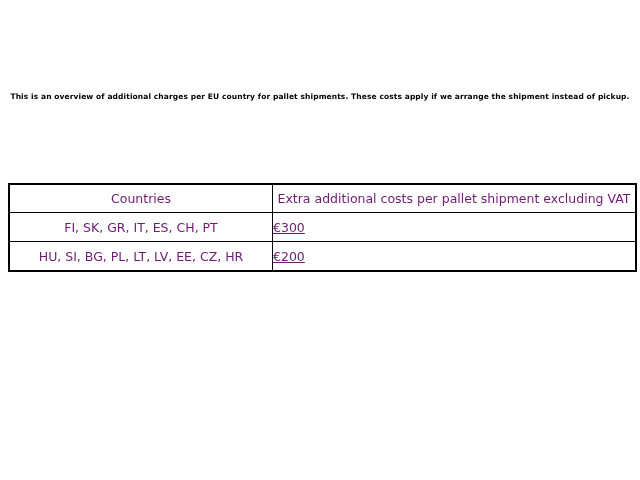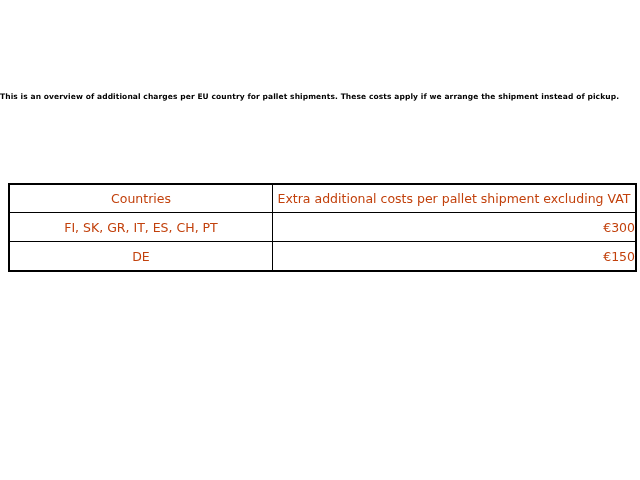--- a/index.html
+++ b/index.html
@@ -12,36 +12,37 @@
     background: #ffffff;
     position: relative;
     overflow: hidden;
     font-family: "DejaVu Sans", "Liberation Sans", sans-serif;
   }
   .intro {
     position: absolute;
     top: 91px;
     left: 0;
     width: 640px;
+    text-align: center;
     font-size: 7.5px;
     line-height: 12px;
     font-weight: bold;
     color: #000000;
     letter-spacing: 0.1px;
     white-space: nowrap;
   }
   table.charges {
     position: absolute;
     left: 8px;
     top: 183px;
     width: 624px;
     border-collapse: collapse;
     table-layout: fixed;
     border: 2px solid #000000;
-    color: #c2410c;
+    color: #701a75;
     font-size: 12.5px;
   }
   table.charges th,
   table.charges td {
     border: 1.5px solid #000000;
     padding: 0;
     height: 28px;
     vertical-align: middle;
     font-weight: normal;
     overflow: hidden;
@@ -57,22 +58,23 @@
   th.col-costs {
     width: 362px;
     text-align: center;
     padding-left: 7px;
   }
   td.countries-cell {
     text-align: center;
     padding-left: 25px;
   }
   td.cost-cell {
-    text-align: right;
+    text-align: left;
     padding-left: 35px;
+    text-decoration: underline;
   }
 </style>
 </head>
 <body>
 
 <div class="page">
 
   <div class="intro">This is an overview of additional charges per EU country for pallet shipments. These costs apply if we arrange the shipment instead of pickup.</div>
 
   <table class="charges">
@@ -81,19 +83,19 @@
         <th class="col-countries">Countries</th>
         <th class="col-costs">Extra additional costs per pallet shipment excluding VAT</th>
       </tr>
     </thead>
     <tbody>
       <tr>
         <td class="countries-cell">FI, SK, GR, IT, ES, CH, PT</td>
         <td class="cost-cell">€300</td>
       </tr>
       <tr>
-        <td class="countries-cell">DE</td>
-        <td class="cost-cell">€150</td>
+        <td class="countries-cell">HU, SI, BG, PL, LT, LV, EE, CZ, HR</td>
+        <td class="cost-cell">€200</td>
       </tr>
     </tbody>
   </table>
 
 </div>
 
 </body></html>

